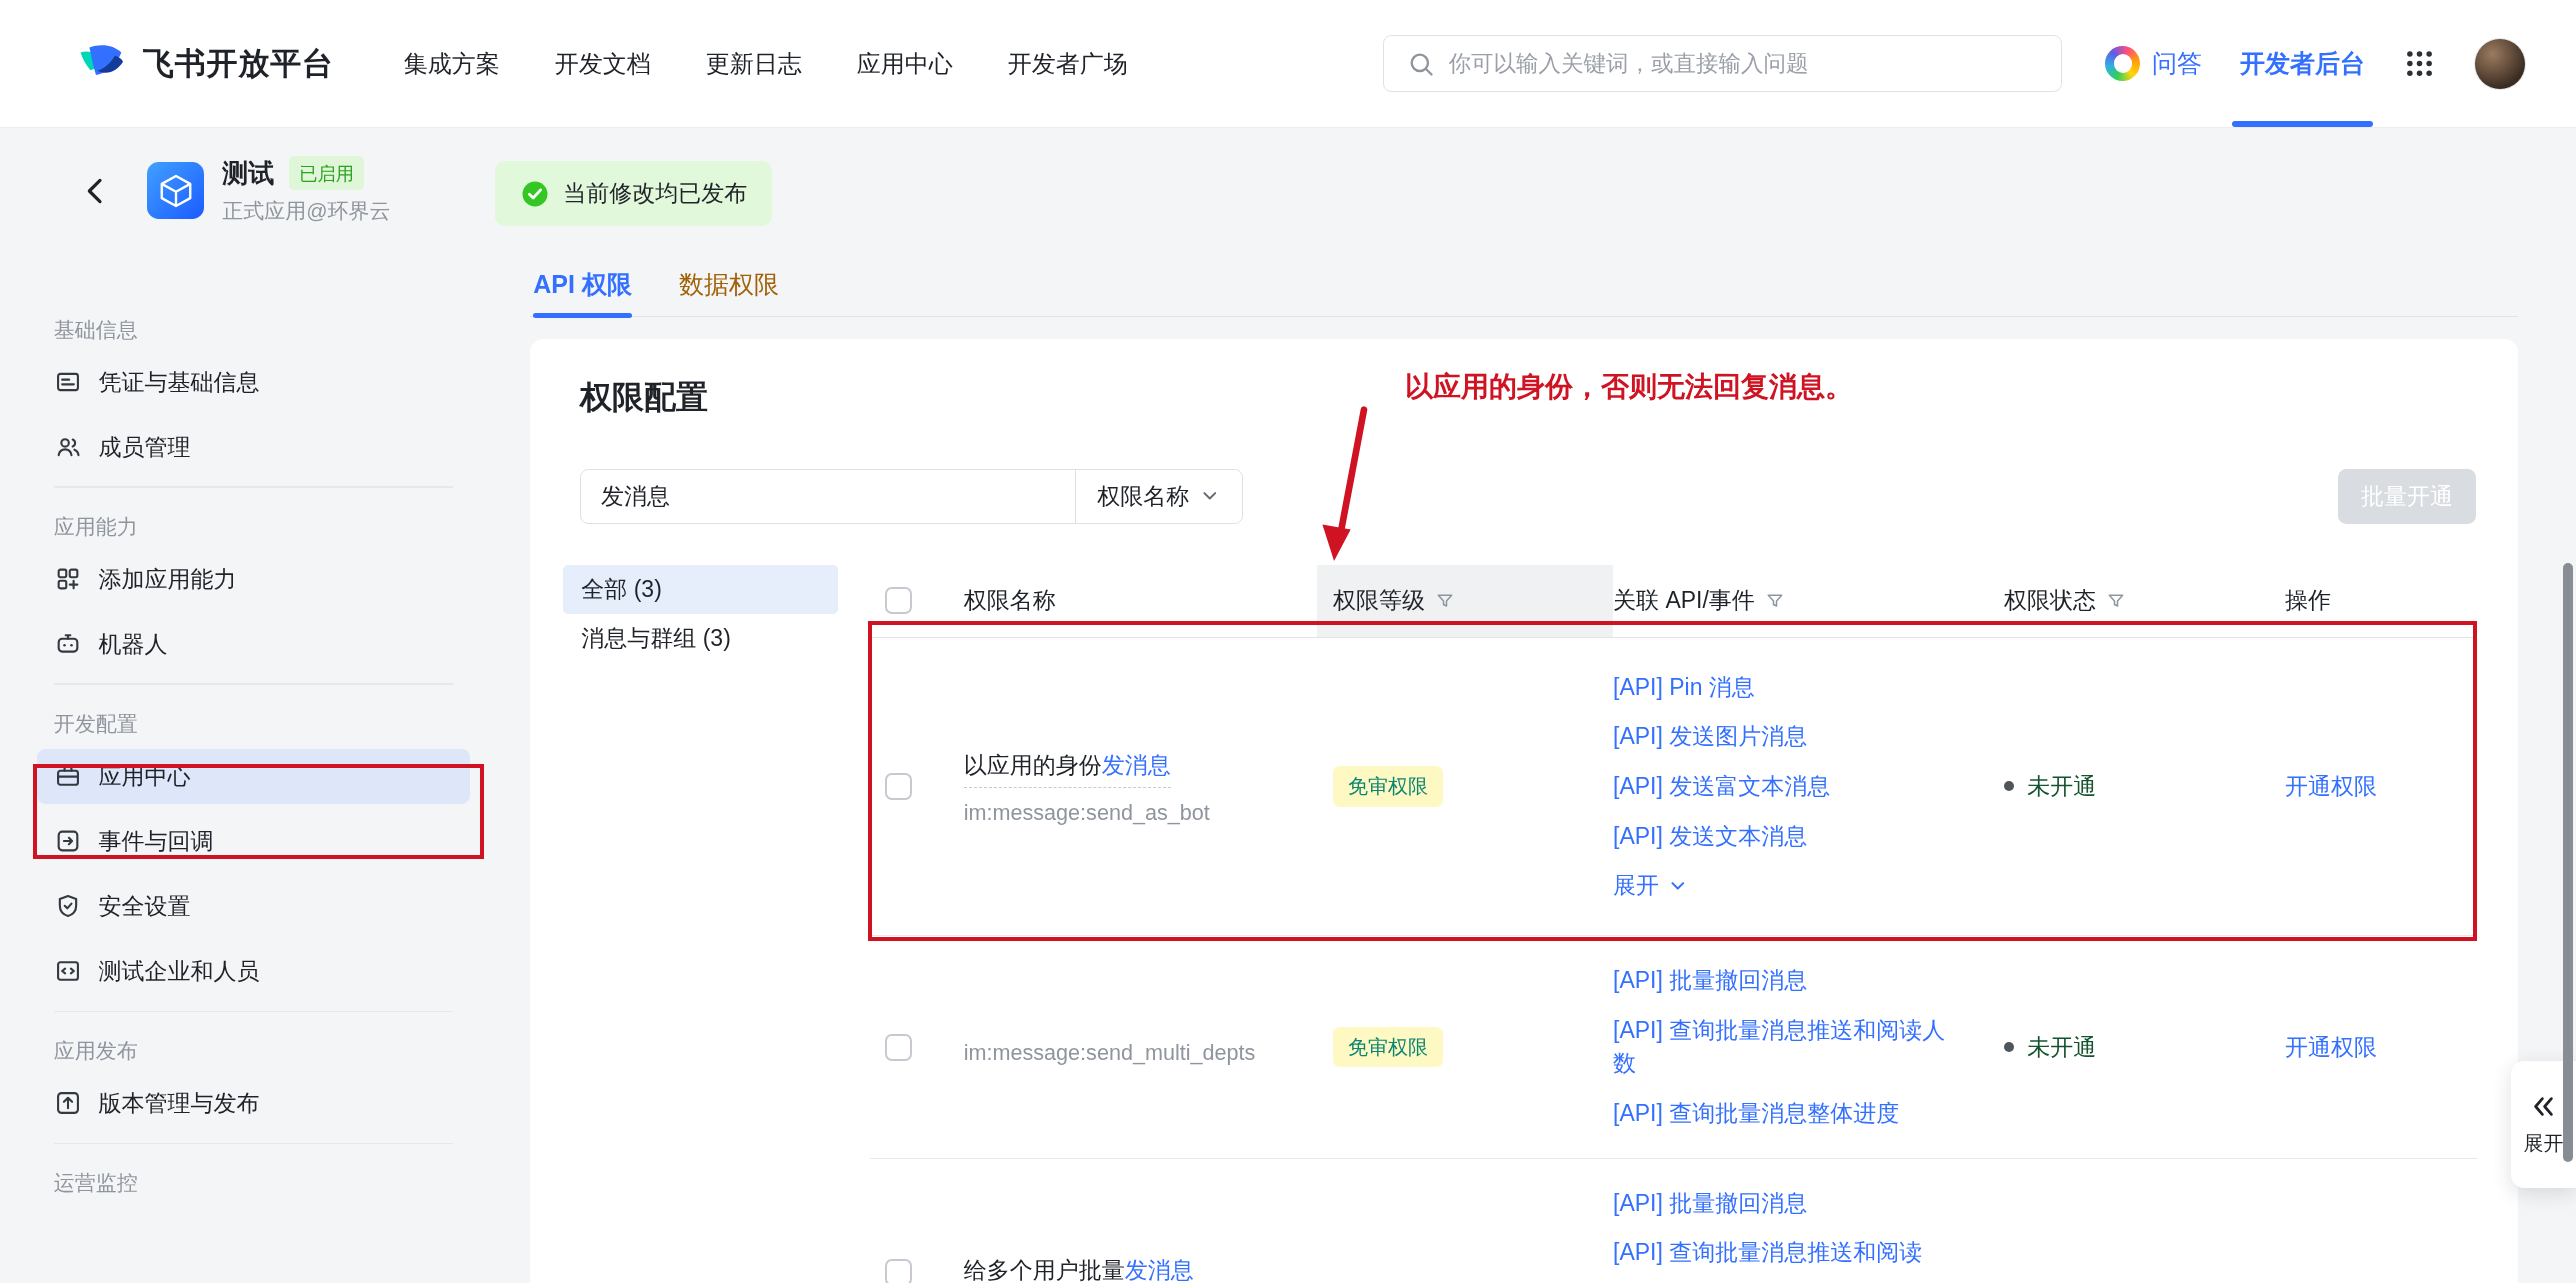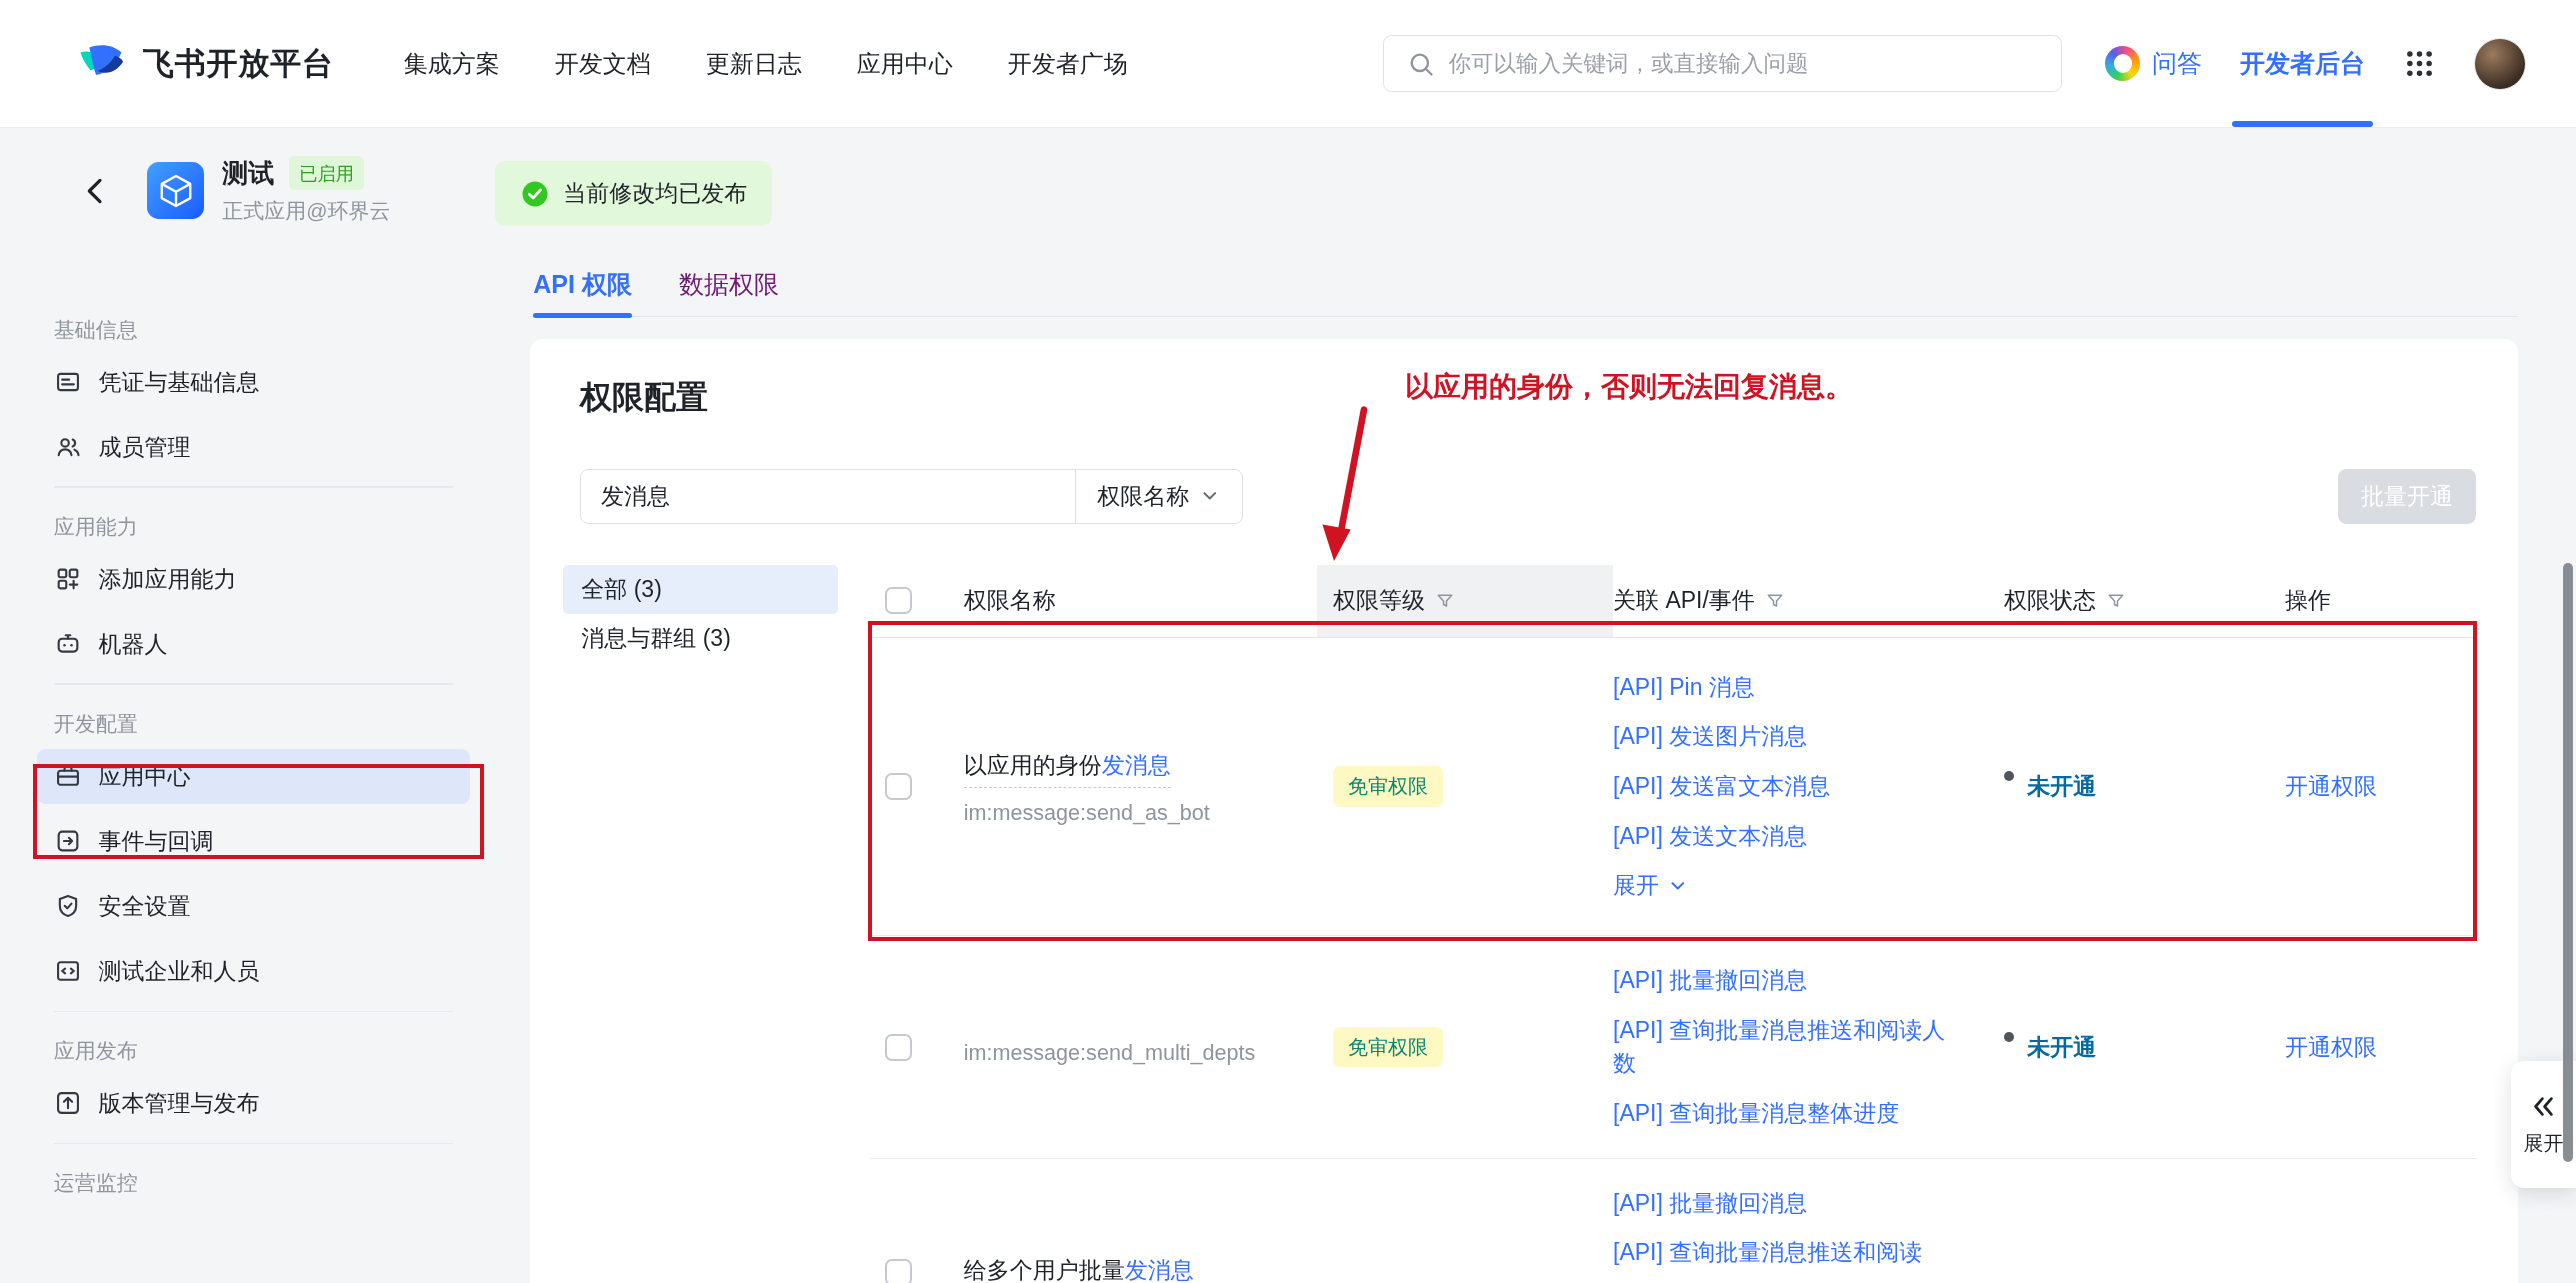--- a/index.html
+++ b/index.html
@@ -79,21 +79,21 @@
     display:flex; align-items:center; gap:16.7px; height:55px; padding:0 16.7px;
     border-radius:8.3px; font-size:23px; color:#1f2329; margin-bottom:10px; cursor:pointer;
   }
   .side-item svg { width:28px; height:28px; color:#333841; flex:none; }
   .side-item.selected { background:#dde7f9; }
   .side-divider { height:1.7px; background:#e7e8eb; margin:11.7px 16.7px 13.3px; }
 
   
   .main { position:absolute; left:530px; top:270px; width:1988px; }
   .tabs { display:flex; align-items:flex-end; gap:47px; height:47px; border-bottom:1.7px solid #e2e4e8; padding:0 3.3px; }
-  .tab { font-size:25px; padding-bottom:15px; position:relative; color:#701a75; cursor:pointer; white-space:nowrap; }
+  .tab { font-size:25px; padding-bottom:15px; position:relative; color:#a16207; cursor:pointer; white-space:nowrap; }
   .tab.active { color:#3370ff; font-weight:700; }
   .tab-underline { position:absolute; left:0; right:0; bottom:-1.7px; height:5px; background:#3370ff; border-radius:2.5px; }
   .panel { margin-top:21.6px; background:#fff; border-radius:13.3px 13.3px 0 0; height:1007px; position:relative; overflow:hidden; }
   .panel-title { position:absolute; left:50px; top:37px; font-size:32px; font-weight:700; }
   .search-combo {
     position:absolute; left:50px; top:130px; width:663px; height:55px;
     border:1.7px solid #dde0e4; border-radius:8.3px; display:flex; background:#fff;
   }
   .search-combo input {
     flex:1; border:none; outline:none; padding:0 20px; font-size:23px; color:#1f2329;
@@ -131,21 +131,21 @@
   .cell { font-size:23px; }
   .perm-name { font-size:23px; line-height:37px; }
   .u-dash { border-bottom:1.7px dashed #c6cad0; padding-bottom:2.5px; display:inline-block; }
   .hl { color:#3370ff; }
   .perm-code { font-size:21.6px; color:#8f959e; margin-top:11.7px; font-family:"Liberation Sans","DejaVu Sans",sans-serif; }
   .tag-free { display:inline-block; font-size:20px; color:#0c8573; background:#fef9c3; border-radius:6.7px; padding:6.7px 15px; font-weight:500; }
   .cell-api-inner .api-link { font-size:23px; color:#3370ff; line-height:33px; margin-bottom:16.7px; cursor:pointer; }
   .cell-api-inner .api-link:last-child { margin-bottom:0; }
   .expand-link { font-size:23px; color:#3370ff; display:flex; align-items:center; gap:8.3px; line-height:33px; cursor:pointer; }
   .expand-link svg { width:21.6px; height:21.6px; }
-  .status-wrap { display:flex; align-items:flex-start; gap:13.3px; color:#0369a1;font-weight:bold; }
+  .status-wrap { display:flex; align-items:center; gap:13.3px; color:#14532d; }
   .status-dot { width:10px; height:10px; border-radius:50%; background:#50555c; }
   .action-link { color:#3370ff; cursor:pointer; }
   .row1 .cell-api-pad { padding:33px 42px 33px 0; }
   .row2 .cell-api-pad { padding:28px 42px 28px 0; }
   .row3 .cell-api-pad { padding:28px 42px 117px 0; }
 
   
   .red-annot { position:absolute; left:1405px; top:368px; font-size:28px; font-weight:700; color:#cf1322; z-index:30; }
   .red-box { position:absolute; border:4.2px solid #cf1322; z-index:30; pointer-events:none; }
   .red-box-sidebar { left:33px; top:764px; width:451px; height:95px; }

